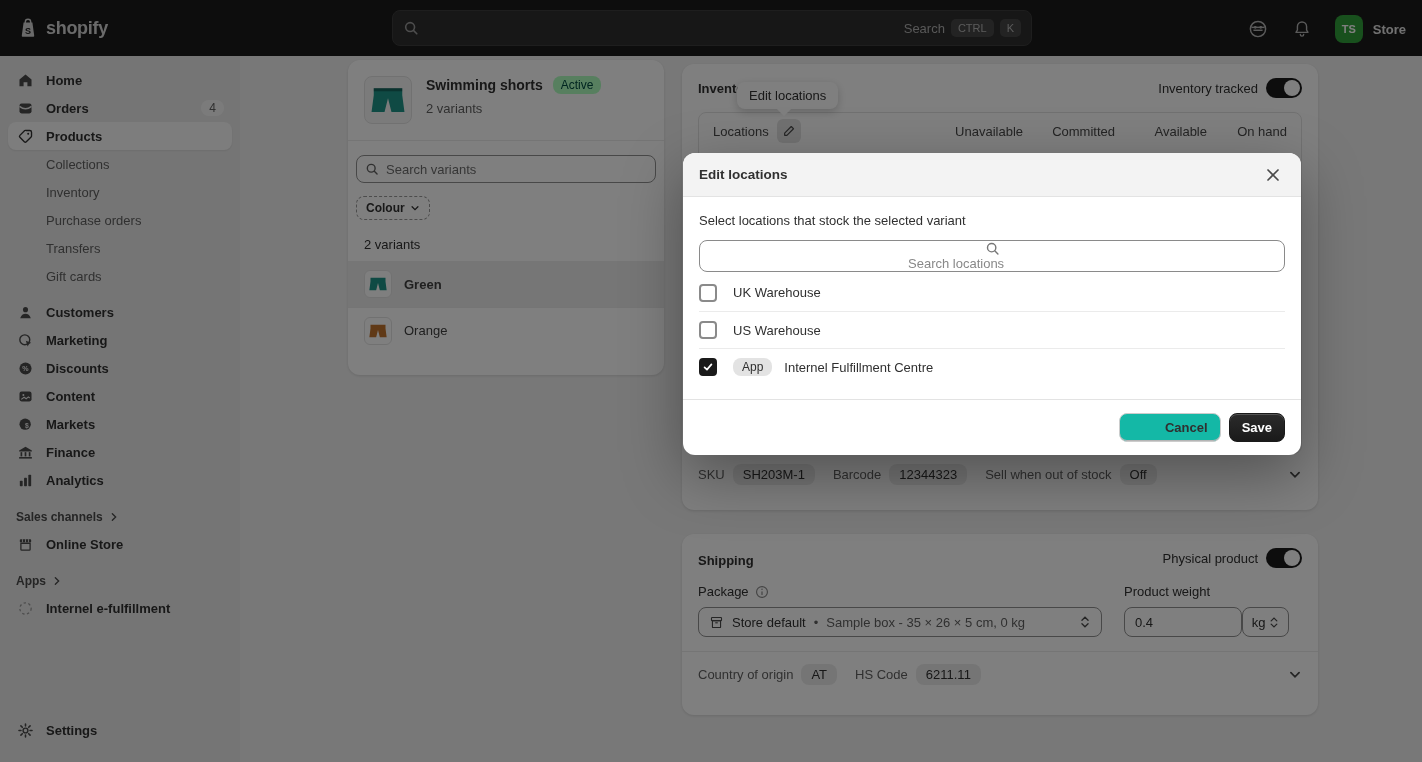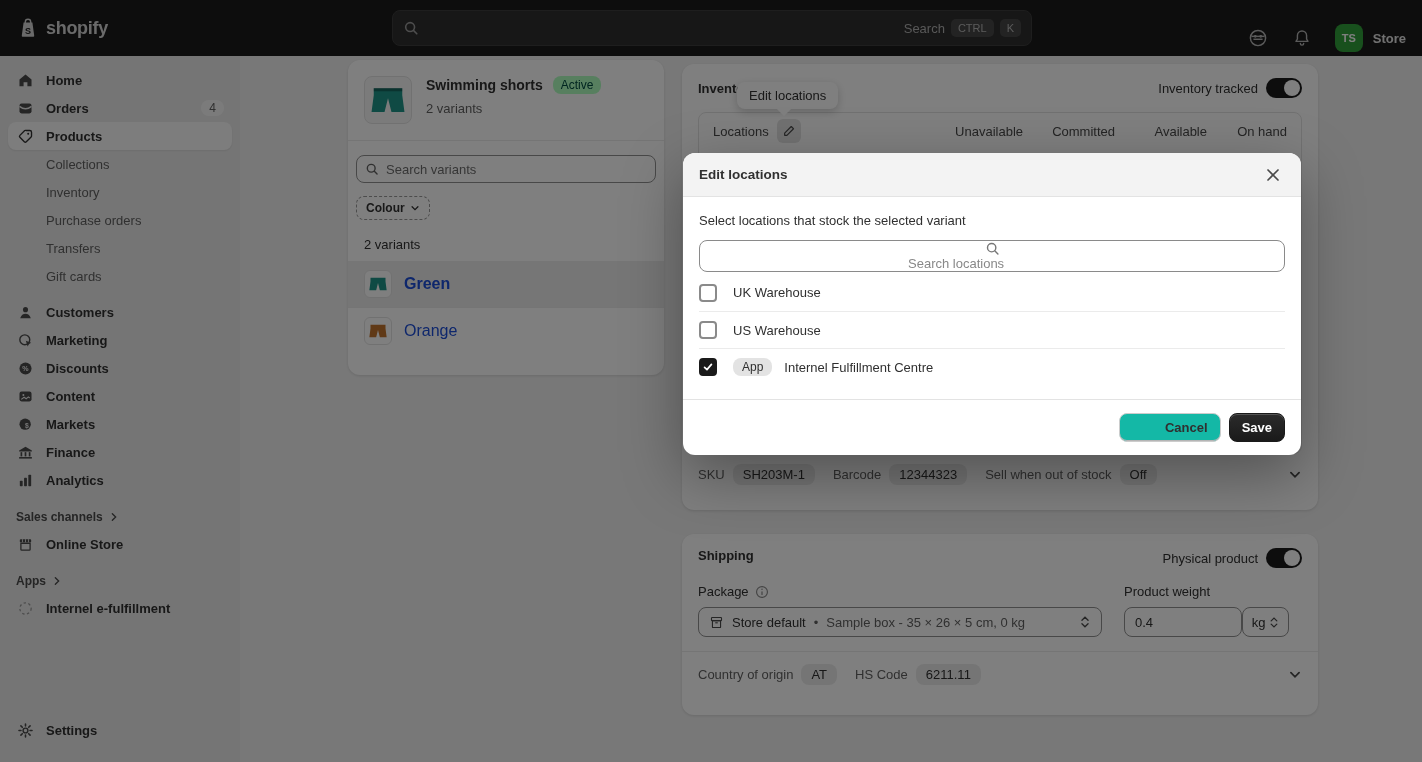--- a/index.html
+++ b/index.html
@@ -9,21 +9,21 @@
   
   .topbar { position:absolute; left:0; top:0; width:1422px; height:56px; background:#1a1a1a;
             display:flex; align-items:center; z-index:10; }
   .brand { display:flex; align-items:center; gap:6px; margin-left:16px; cursor:pointer; }
   .brand-word { color:#d4d4d4; font-size:18px; font-weight:700; letter-spacing:-.3px; }
   .top-search { position:absolute; left:392px; top:10px; width:640px; height:36px;
                 background:#2e2e2e; border:1px solid #3c3c3c; border-radius:8px;
                 display:flex; align-items:center; padding:0 10px; }
   .top-search .ph { color:#b0b0b0; font-size:13px; margin-left:8px; flex:1;text-align:right; }
   .kbd { background:#474747; color:#b5b5b5; font-size:11px; border-radius:5px; padding:3px 7px; margin-left:6px; }
-  .top-right { position:absolute; right:16px; top:10px; height:56px; display:flex; align-items:center; gap:22px; }
+  .top-right { position:absolute; right:16px; top:1px; height:56px; display:flex; align-items:center; gap:22px; }
   .icon-btn { width:22px; height:22px; display:flex; align-items:center; justify-content:center; cursor:pointer; }
   .store-btn { display:flex; align-items:center; gap:10px; cursor:pointer; }
   .avatar { width:28px; height:28px; border-radius:8px; display:flex; align-items:center; justify-content:center;
             color:#fff; font-size:11px; font-weight:700; }
   .store-name { color:#e3e3e3; font-size:13px; font-weight:600; }
 
   
   .sidebar { position:absolute; left:0; top:56px; width:240px; height:706px; background:#ebebeb; z-index:5; }
   .nav { padding:10px 8px 0 8px; }
   .nav-item { display:flex; align-items:center; height:28px; border-radius:8px; padding:0 8px; cursor:pointer;
@@ -59,21 +59,21 @@
   .chip-filter { display:inline-flex; align-items:center; gap:5px; margin:13px 0 0 8px; height:24px;
                  border:1px dashed #999; border-radius:8px; padding:0 9px; font-size:12px; font-weight:600;
                  color:#303030; cursor:pointer; background:#fff; }
   .variants-count { margin:17px 0 9px 16px; font-size:13px; color:#303030; }
   .variant-row { display:flex; align-items:center; gap:12px; height:46px; padding:0 16px; cursor:pointer; }
   .variant-row.selected { background:#ececec; }
   .variant-row + .variant-row { border-top:1px solid #ebebeb; }
   .variant-row:last-child { border-radius:0 0 12px 12px; }
   .vthumb { width:28px; height:28px; border-radius:6px; border:1px solid #e3e3e3; background:#fff;
             display:flex; align-items:center; justify-content:center; }
-  .vname { font-size:16px; color:#1d4ed8; }
+  .vname { font-size:13px; color:#404040; }
   .variant-row.selected .vname { font-weight:700; }
 
   
   .inventory-card { left:682px; top:64px; width:636px; height:446px; }
   .inv-head { display:flex; align-items:center; padding:14px 16px 10px 16px; }
   .inv-title { font-size:13px; font-weight:700; color:#303030; }
   .inv-head-right { margin-left:auto; display:flex; align-items:center; gap:8px; }
   .toggle-label { font-size:13px; color:#303030; }
   .toggle { width:36px; height:20px; border-radius:10px; background:#1a1a1a; position:relative; cursor:pointer; }
   .toggle .knob { position:absolute; right:2px; top:2px; width:16px; height:16px; border-radius:50%; background:#fff; }
@@ -84,21 +84,21 @@
                   justify-content:center; margin-left:8px; cursor:pointer; border:none; }
   .inv-cols { margin-left:auto; display:flex; }
   .inv-col { width:92px; text-align:right; font-size:13px; color:#484848; }
   .inv-meta { display:flex; align-items:center; gap:8px; padding:10px 16px 0 16px; }
   .meta-label { font-size:13px; color:#616161; }
   .meta-chip { background:#ebebeb; border-radius:8px; padding:3px 10px; font-size:13px; color:#303030; }
   .meta-spacer { flex:1; }
 
   
   .shipping-card { left:682px; top:534px; width:636px; height:181px; }
-  .ship-head { display:flex; align-items:flex-start; padding:14px 16px 8px 16px; }
+  .ship-head { display:flex; align-items:flex-end; padding:14px 16px 8px 16px; }
   .ship-title { font-size:13px; font-weight:700; color:#303030; }
   .ship-body { display:flex; padding:8px 16px 0 16px; gap:22px; }
   .field-label { font-size:13px; color:#303030; display:flex; align-items:center; gap:6px; margin-bottom:8px; }
   .select-box { width:404px; height:30px; border:1px solid #919191; border-radius:8px; background:#fff;
                 display:flex; align-items:center; gap:8px; padding:0 10px; cursor:pointer; }
   .select-primary { font-size:13px; color:#303030; }
   .select-dot { font-size:13px; color:#616161; }
   .select-secondary { font-size:13px; color:#616161; white-space:nowrap; }
   .select-caret { margin-left:auto; }
   .weight-wrap { display:flex; gap:0;justify-content:flex-end; }

